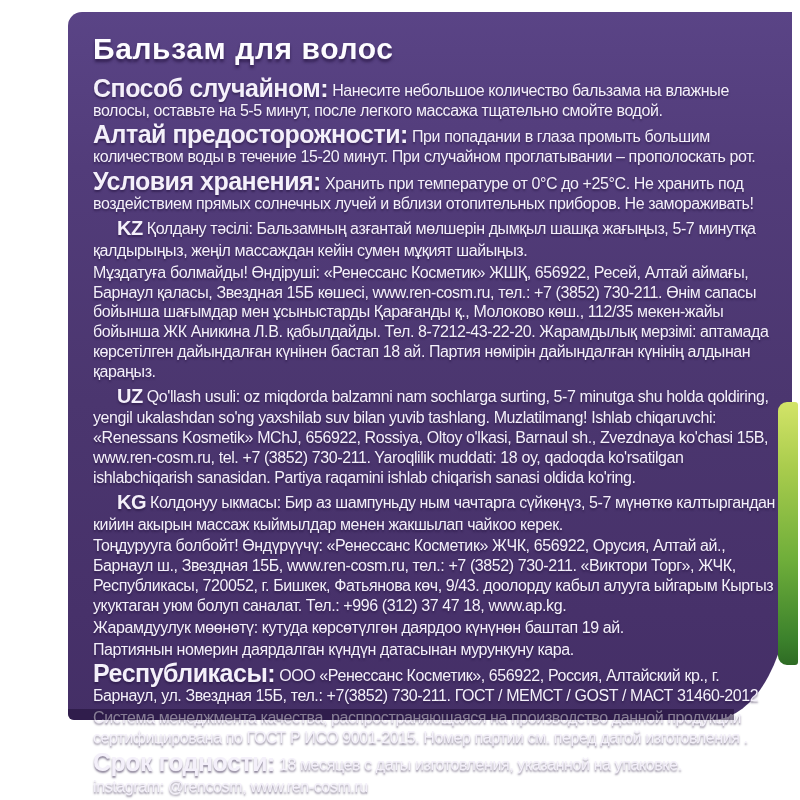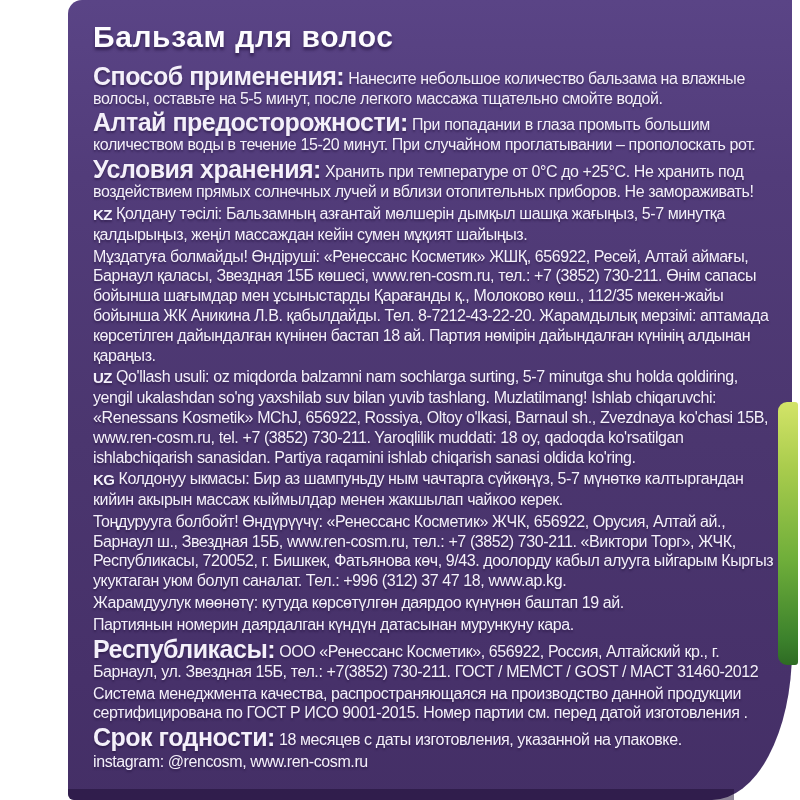--- a/index.html
+++ b/index.html
@@ -5,21 +5,21 @@
   html,body{margin:0;padding:0;}
   .page{
     position:relative;
     width:800px;height:800px;
     background:#ffffff;
     overflow:hidden;
     font-family:"Liberation Sans","DejaVu Sans",sans-serif;
   }
   .label{
     position:absolute;
-    left:68px;top:0;width:724px;height:800px;
+    left:68px;top:12px;width:724px;height:708px;
     background:linear-gradient(180deg,#5a4486 0%,#523c7a 22%,#4b366f 55%,#47316a 85%,#442f66 100%);
     border-top-left-radius:14px;
     border-bottom-left-radius:6px;
     border-bottom-right-radius:80px 150px;
     color:#f4f0fa;
     box-sizing:border-box;
     padding:16px 14px 0 25px;
   }
   .label::after{ 
     content:"";
@@ -41,23 +41,24 @@
     letter-spacing:-.4px;
     text-shadow:0 2px 2px rgba(32,16,58,.5);
   }
   .para{margin:0 0 2px 0;}
   .biglbl{
     font-size:25px;font-weight:600;
     letter-spacing:-.5px;line-height:1;
     vertical-align:-1px;
   }
   .code{
-    font-size:15px;font-weight:800;
+    font-size:20px;font-weight:800;
     letter-spacing:-.5px;
     vertical-align:-1px;
+    margin-left:24px;
   }
   .bottle-edge{ 
     position:absolute;
     left:778px;top:402px;width:20px;height:263px;
     background:linear-gradient(180deg,#d3e468 0%,#a9cc4d 25%,#6fae3a 60%,#3c822c 90%,#2e6b24 100%);
     border-radius:9px 3px 3px 9px;
     filter:blur(.6px);
   }
 </style>
 </head>
@@ -66,21 +67,21 @@
 <div class="page">
 
   <div class="label">
 
     <h1 class="title">
       <span>Бальзам для волос</span>
     </h1>
 
     <div class="body-text">
 
-      <p class="para"><span class="biglbl">Способ применения:</span> <span>Нанесите небольшое количество бальзама на влажные волосы, оставьте на 5-5 минут, после легкого массажа тщательно смойте водой.</span></p>
+      <p class="para"><span class="biglbl">Способ случайном:</span> <span>Нанесите небольшое количество бальзама на влажные волосы, оставьте на 5-5 минут, после легкого массажа тщательно смойте водой.</span></p>
 
       <p class="para"><span class="biglbl">Алтай предосторожности:</span> <span>При попадании в глаза промыть большим количеством воды в течение 15-20 минут. При случайном проглатывании – прополоскать рот.</span></p>
 
       <p class="para"><span class="biglbl">Условия хранения:</span> <span>Хранить при температуре от 0°С до +25°С. Не хранить под воздействием прямых солнечных лучей и вблизи отопительных приборов. Не замораживать!</span></p>
 
       <p class="para"><span class="code">KZ</span> <span>Қолдану тәсілі: Бальзамның азғантай мөлшерін дымқыл шашқа жағыңыз, 5-7 минутқа қалдырыңыз, жеңіл массаждан кейін сумен мұқият шайыңыз.</span></p>
 
       <p class="para"><span>Мұздатуға болмайды! Өндіруші: «Ренессанс Косметик» ЖШҚ, 656922, Ресей, Алтай аймағы, Барнаул қаласы, Звездная 15Б көшесі, www.ren-cosm.ru, тел.: +7 (3852) 730-211. Өнім сапасы бойынша шағымдар мен ұсыныстарды Қарағанды қ., Молоково көш., 112/35 мекен-жайы бойынша ЖК Аникина Л.В. қабылдайды. Тел. 8-7212-43-22-20. Жарамдылық мерзімі: аптамада көрсетілген дайындалған күнінен бастап 18 ай. Партия нөмірін дайындалған күнінің алдынан қараңыз.</span></p>
 
       <p class="para"><span class="code">UZ</span> <span>Qo'llash usuli: oz miqdorda balzamni nam sochlarga surting, 5-7 minutga shu holda qoldiring, yengil ukalashdan so'ng yaxshilab suv bilan yuvib tashlang.  Muzlatilmang!  Ishlab chiqaruvchi: «Renessans Kosmetik» MChJ, 656922, Rossiya, Oltoy o'lkasi, Barnaul sh., Zvezdnaya ko'chasi 15B, www.ren-cosm.ru, tel. +7 (3852) 730-211. Yaroqlilik muddati: 18 oy, qadoqda ko'rsatilgan ishlabchiqarish sanasidan. Partiya raqamini ishlab chiqarish sanasi oldida ko'ring.</span></p>

